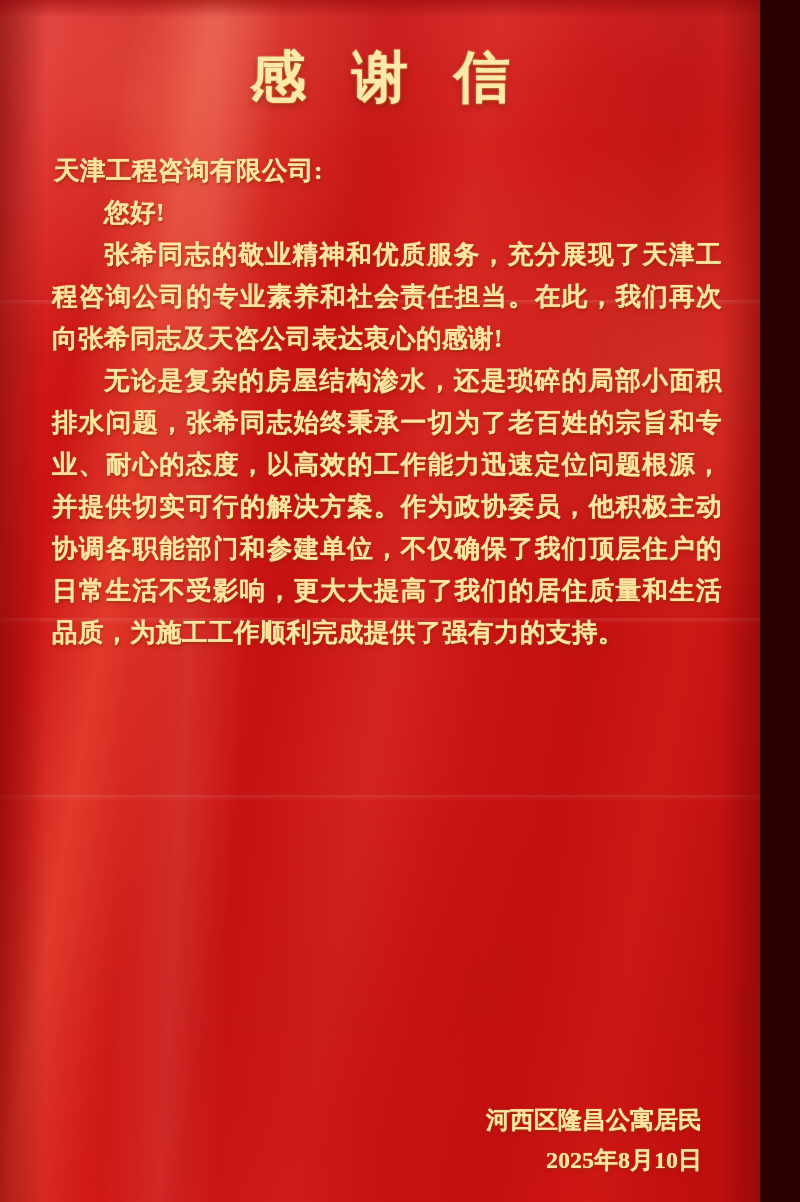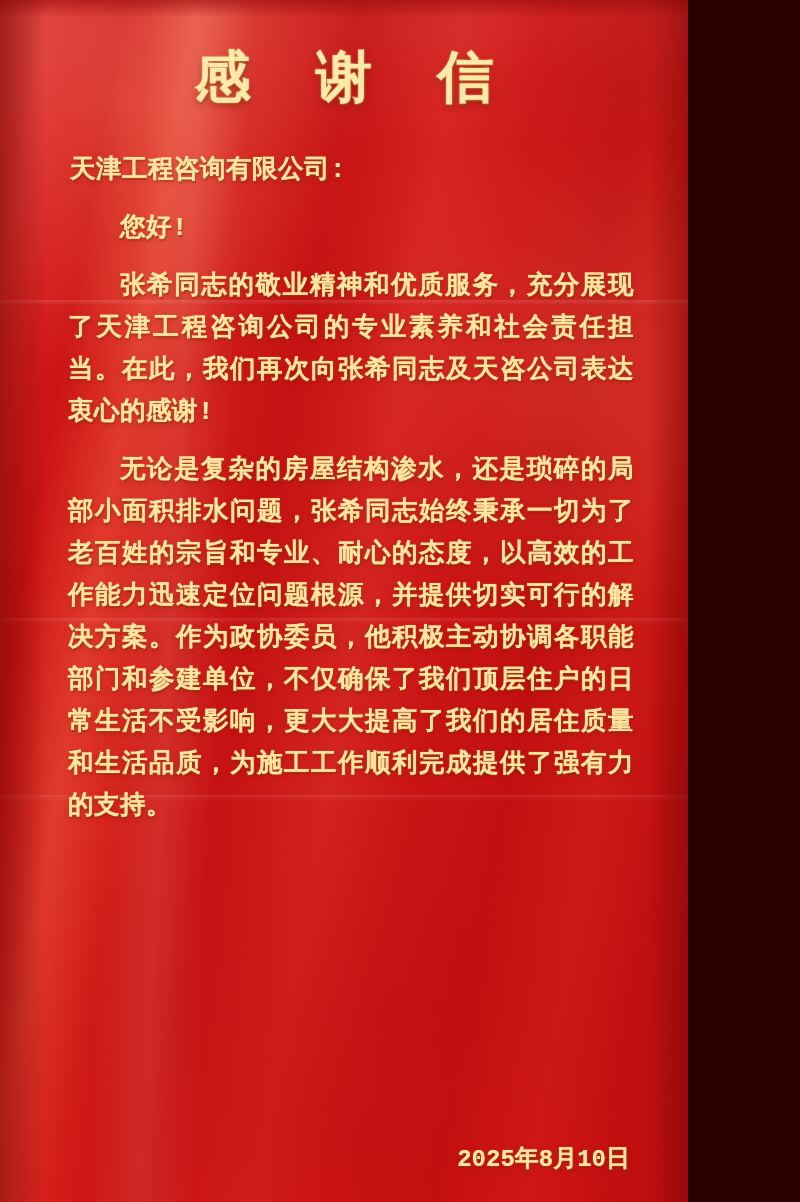--- a/index.html
+++ b/index.html
@@ -2,41 +2,41 @@
 <html><head>
 <meta charset="utf-8">
 <style>
   html, body {
     margin: 0;
     padding: 0;
     background: #2a0000;
   }
   .page {
     position: relative;
-    width: 688px;
+    width: 760px;
     height: 1202px;
     overflow: hidden;
     background:
       radial-gradient(ellipse 60% 40% at 18% 8%, rgba(255,150,120,0.30), rgba(255,120,90,0) 60%),
       radial-gradient(ellipse 50% 35% at 85% 30%, rgba(255,140,110,0.22), rgba(255,120,90,0) 65%),
       radial-gradient(ellipse 70% 45% at 50% 95%, rgba(190,15,15,0.55), rgba(190,15,15,0) 70%),
       linear-gradient(100deg,
         #c31010 0%,
         #d92020 6%,
         #cc1414 14%,
         #e03a2c 22%,
         #d01c18 30%,
         #c51212 40%,
         #d42420 52%,
         #c81414 62%,
         #bf1010 72%,
         #cc1a16 82%,
         #c01010 90%,
         #b20d0d 100%);
-    font-family: Liberation Mono, monospace;
+    font-family: Liberation Serif, serif;
   }
   
   .sheen {
     position: absolute;
     inset: 0;
     pointer-events: none;
     background:
       linear-gradient(97deg, rgba(255,255,255,0.10) 0%, rgba(255,255,255,0) 9%),
       linear-gradient(93deg, rgba(255,255,255,0) 20%, rgba(255,190,170,0.14) 27%, rgba(255,255,255,0) 34%),
       linear-gradient(90deg, rgba(0,0,0,0) 55%, rgba(120,0,0,0.12) 72%, rgba(0,0,0,0) 88%),
@@ -106,21 +106,21 @@
     color: #ffe6a0;
     font-size: 25.5px;
     font-weight: 700;
     line-height: 42px;
     letter-spacing: 0.5px;
     text-shadow:
       0 0 1px rgba(255,235,170,0.8),
       1px 2px 0 rgba(140,45,0,0.45),
       0 2px 5px rgba(120,25,0,0.35);
   }
-  .letter p { margin: 16px; }
+  .letter p { margin: 0; }
   .salutation { padding-left: 16px; }
   .greeting { padding-left: 16px; text-indent: 50px; }
   .para { padding-left: 14px; text-indent: 52px; text-align: justify; text-justify: inter-ideograph; }
 
   .signature {
     position: absolute;
     right: 58px;
     bottom: 62px;
     text-align: right;
     color: #ffe6a0;
@@ -149,16 +149,17 @@
     <div class="title">感 谢 信</div>
 
     <div class="letter">
       <p class="salutation">天津工程咨询有限公司:</p>
       <p class="greeting">您好!</p>
       <p class="para">张希同志的敬业精神和优质服务，充分展现了天津工程咨询公司的专业素养和社会责任担当。在此，我们再次向张希同志及天咨公司表达衷心的感谢!</p>
       <p class="para">无论是复杂的房屋结构渗水，还是琐碎的局部小面积排水问题，张希同志始终秉承一切为了老百姓的宗旨和专业、耐心的态度，以高效的工作能力迅速定位问题根源，并提供切实可行的解决方案。作为政协委员，他积极主动协调各职能部门和参建单位，不仅确保了我们顶层住户的日常生活不受影响，更大大提高了我们的居住质量和生活品质，为施工工作顺利完成提供了强有力的支持。</p>
     </div>
 
     <div class="signature">
+      <div>河西区隆昌公寓居民</div>
       <div>2025年8月10日</div>
     </div>
   </div>
 </div>
 
 </body></html>

